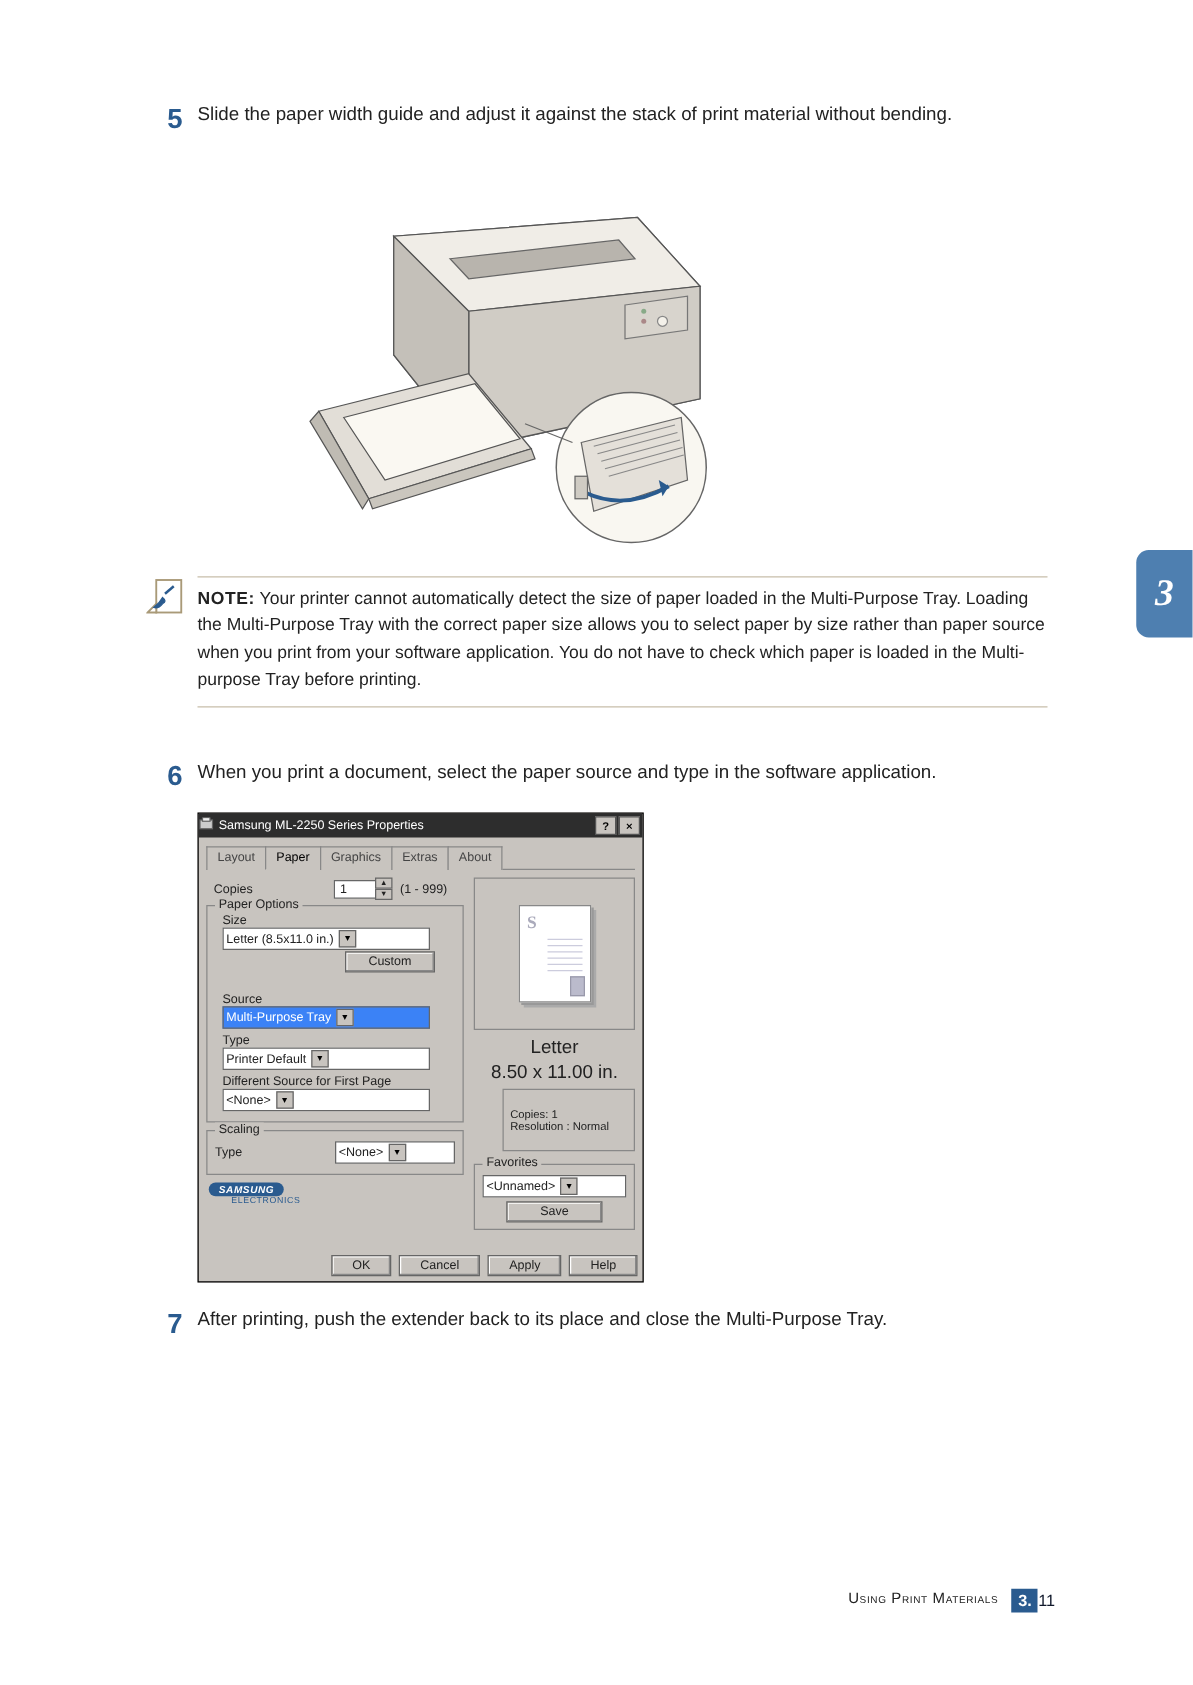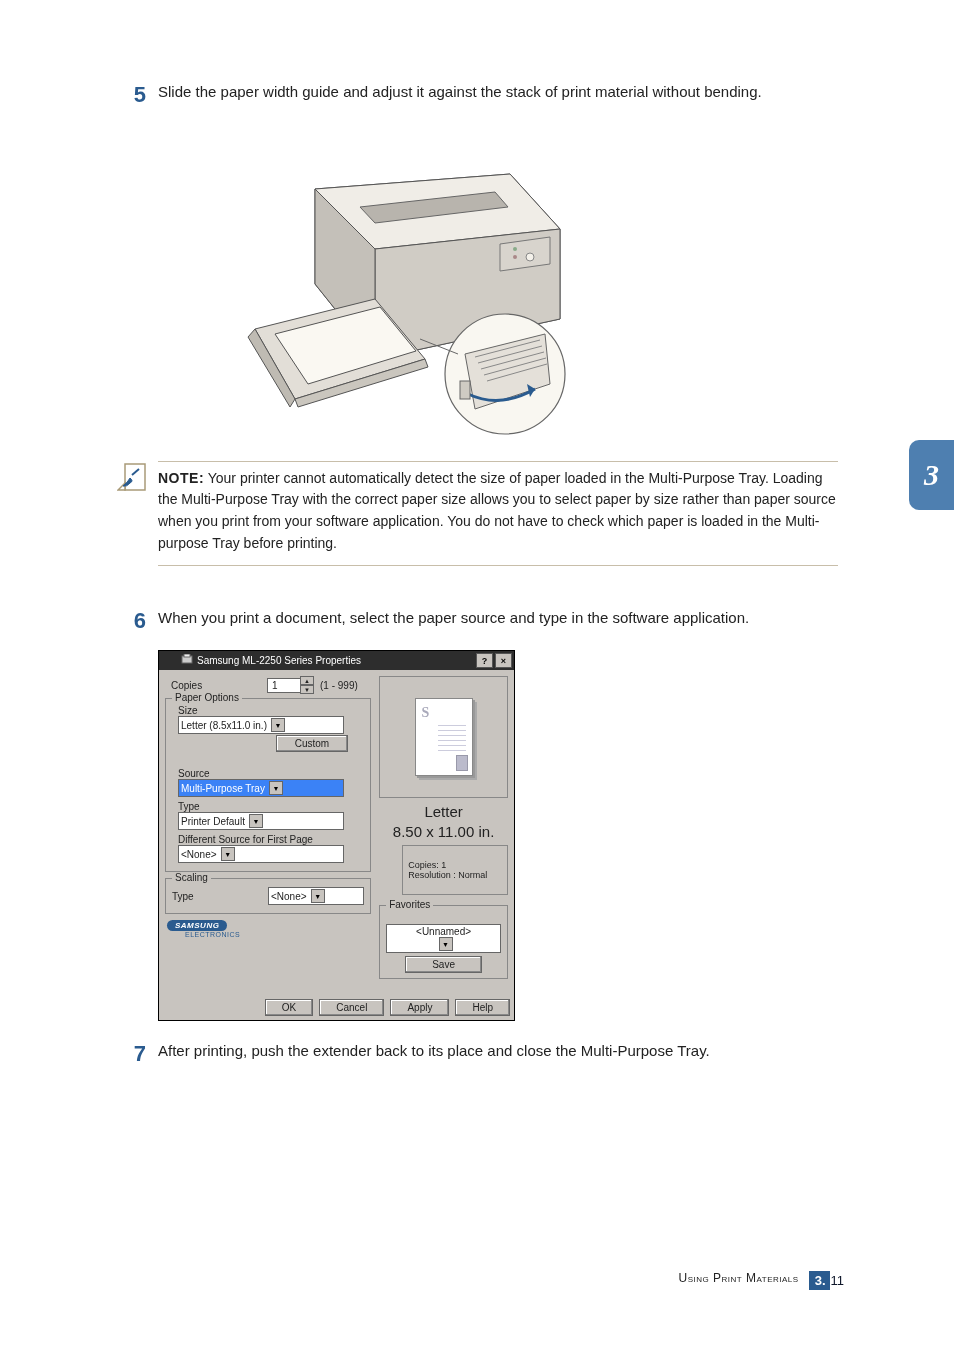--- a/index.html
+++ b/index.html
@@ -101,21 +101,21 @@
     font-family: Tahoma, Verdana, sans-serif;
     font-size: 10px;
     color: #222;
   }
   .dlg-titlebar {
     background: #2d2d2d;
     color: #fff;
     display: flex;
     align-items: center;
     justify-content: space-between;
-    padding: 2px 2px 2px 22px;
+    padding: 2px 2px 2px 0;
     font-size: 10px;
   }
   .dlg-titlebar .left {
     display: flex;
     align-items: center;
     gap: 4px;
   }
   .dlg-btns {
     display: flex;
     gap: 2px;
@@ -442,20 +442,27 @@
           </span>
           <span>Samsung ML-2250 Series Properties</span>
         </div>
         <div class="dlg-btns">
           <div class="dlg-sysbtn">?</div>
           <div class="dlg-sysbtn">×</div>
         </div>
       </div>
 
       <div class="dlg-body">
+        <div class="tabs">
+          <div class="tab">Layout</div>
+          <div class="tab active">Paper</div>
+          <div class="tab">Graphics</div>
+          <div class="tab">Extras</div>
+          <div class="tab">About</div>
+        </div>
 
         <div class="main-cols">
           <div class="left-col">
             <div class="row-inline">
               <span class="lbl" style="width:90px;">Copies</span>
               <span class="spinner">
                 <span class="input">1</span>
                 <span class="spin-btns">
                     <div>▲</div>
                     <div>▼</div>
@@ -532,21 +539,21 @@
               <div>Letter</div>
               <div>8.50 x 11.00 in.</div>
             </div>
             <div class="info-box">
               <div>Copies: 1</div>
               <div>Resolution : Normal</div>
             </div>
 
             <div class="fieldset" style="margin-top:10px;">
               <div class="legend">Favorites</div>
-              <div class="select" style="margin-top:12px;flex-direction:column;">
+              <div class="select" style="margin-top:2px;">
                 <span>&lt;Unnamed&gt;</span>
                 <span class="dd-btn">▼</span>
               </div>
               <div style="text-align:center; margin-top:6px;">
                 <span class="btn" style="padding:2px 26px;">Save</span>
               </div>
             </div>
           </div>
         </div>
       </div>

